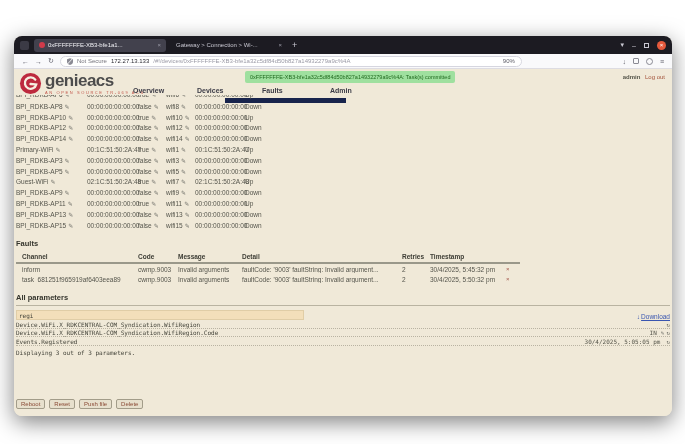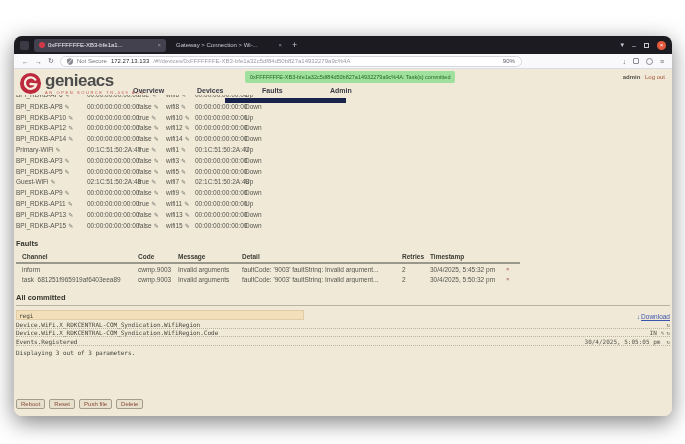--- a/index.html
+++ b/index.html
@@ -299,21 +299,21 @@
             <span class="f-msg">Invalid arguments</span>
             <span class="f-detail">faultCode: '9003' faultString: Invalid argument...</span>
             <span class="f-retries">2</span>
             <span class="f-ts">30/4/2025, 5:50:32 pm</span>
             <span class="f-x">×</span>
           </div>
         </div>
     </div>
 
     <div class="params">
-      <div class="sec-title">All committed</div>
+      <div class="sec-title">All parameters</div>
       <hr>
       <div class="search-row">
         <input class="search-input" value="regi" style="">
         <span class="download"><span class="dl-arrow">↓</span><span>Download</span></span>
       </div>
       <div>
 
           <div class="param-row">
             <span>Device.WiFi.X_RDKCENTRAL-COM_Syndication.WifiRegion</span>
             <span class="param-right">

